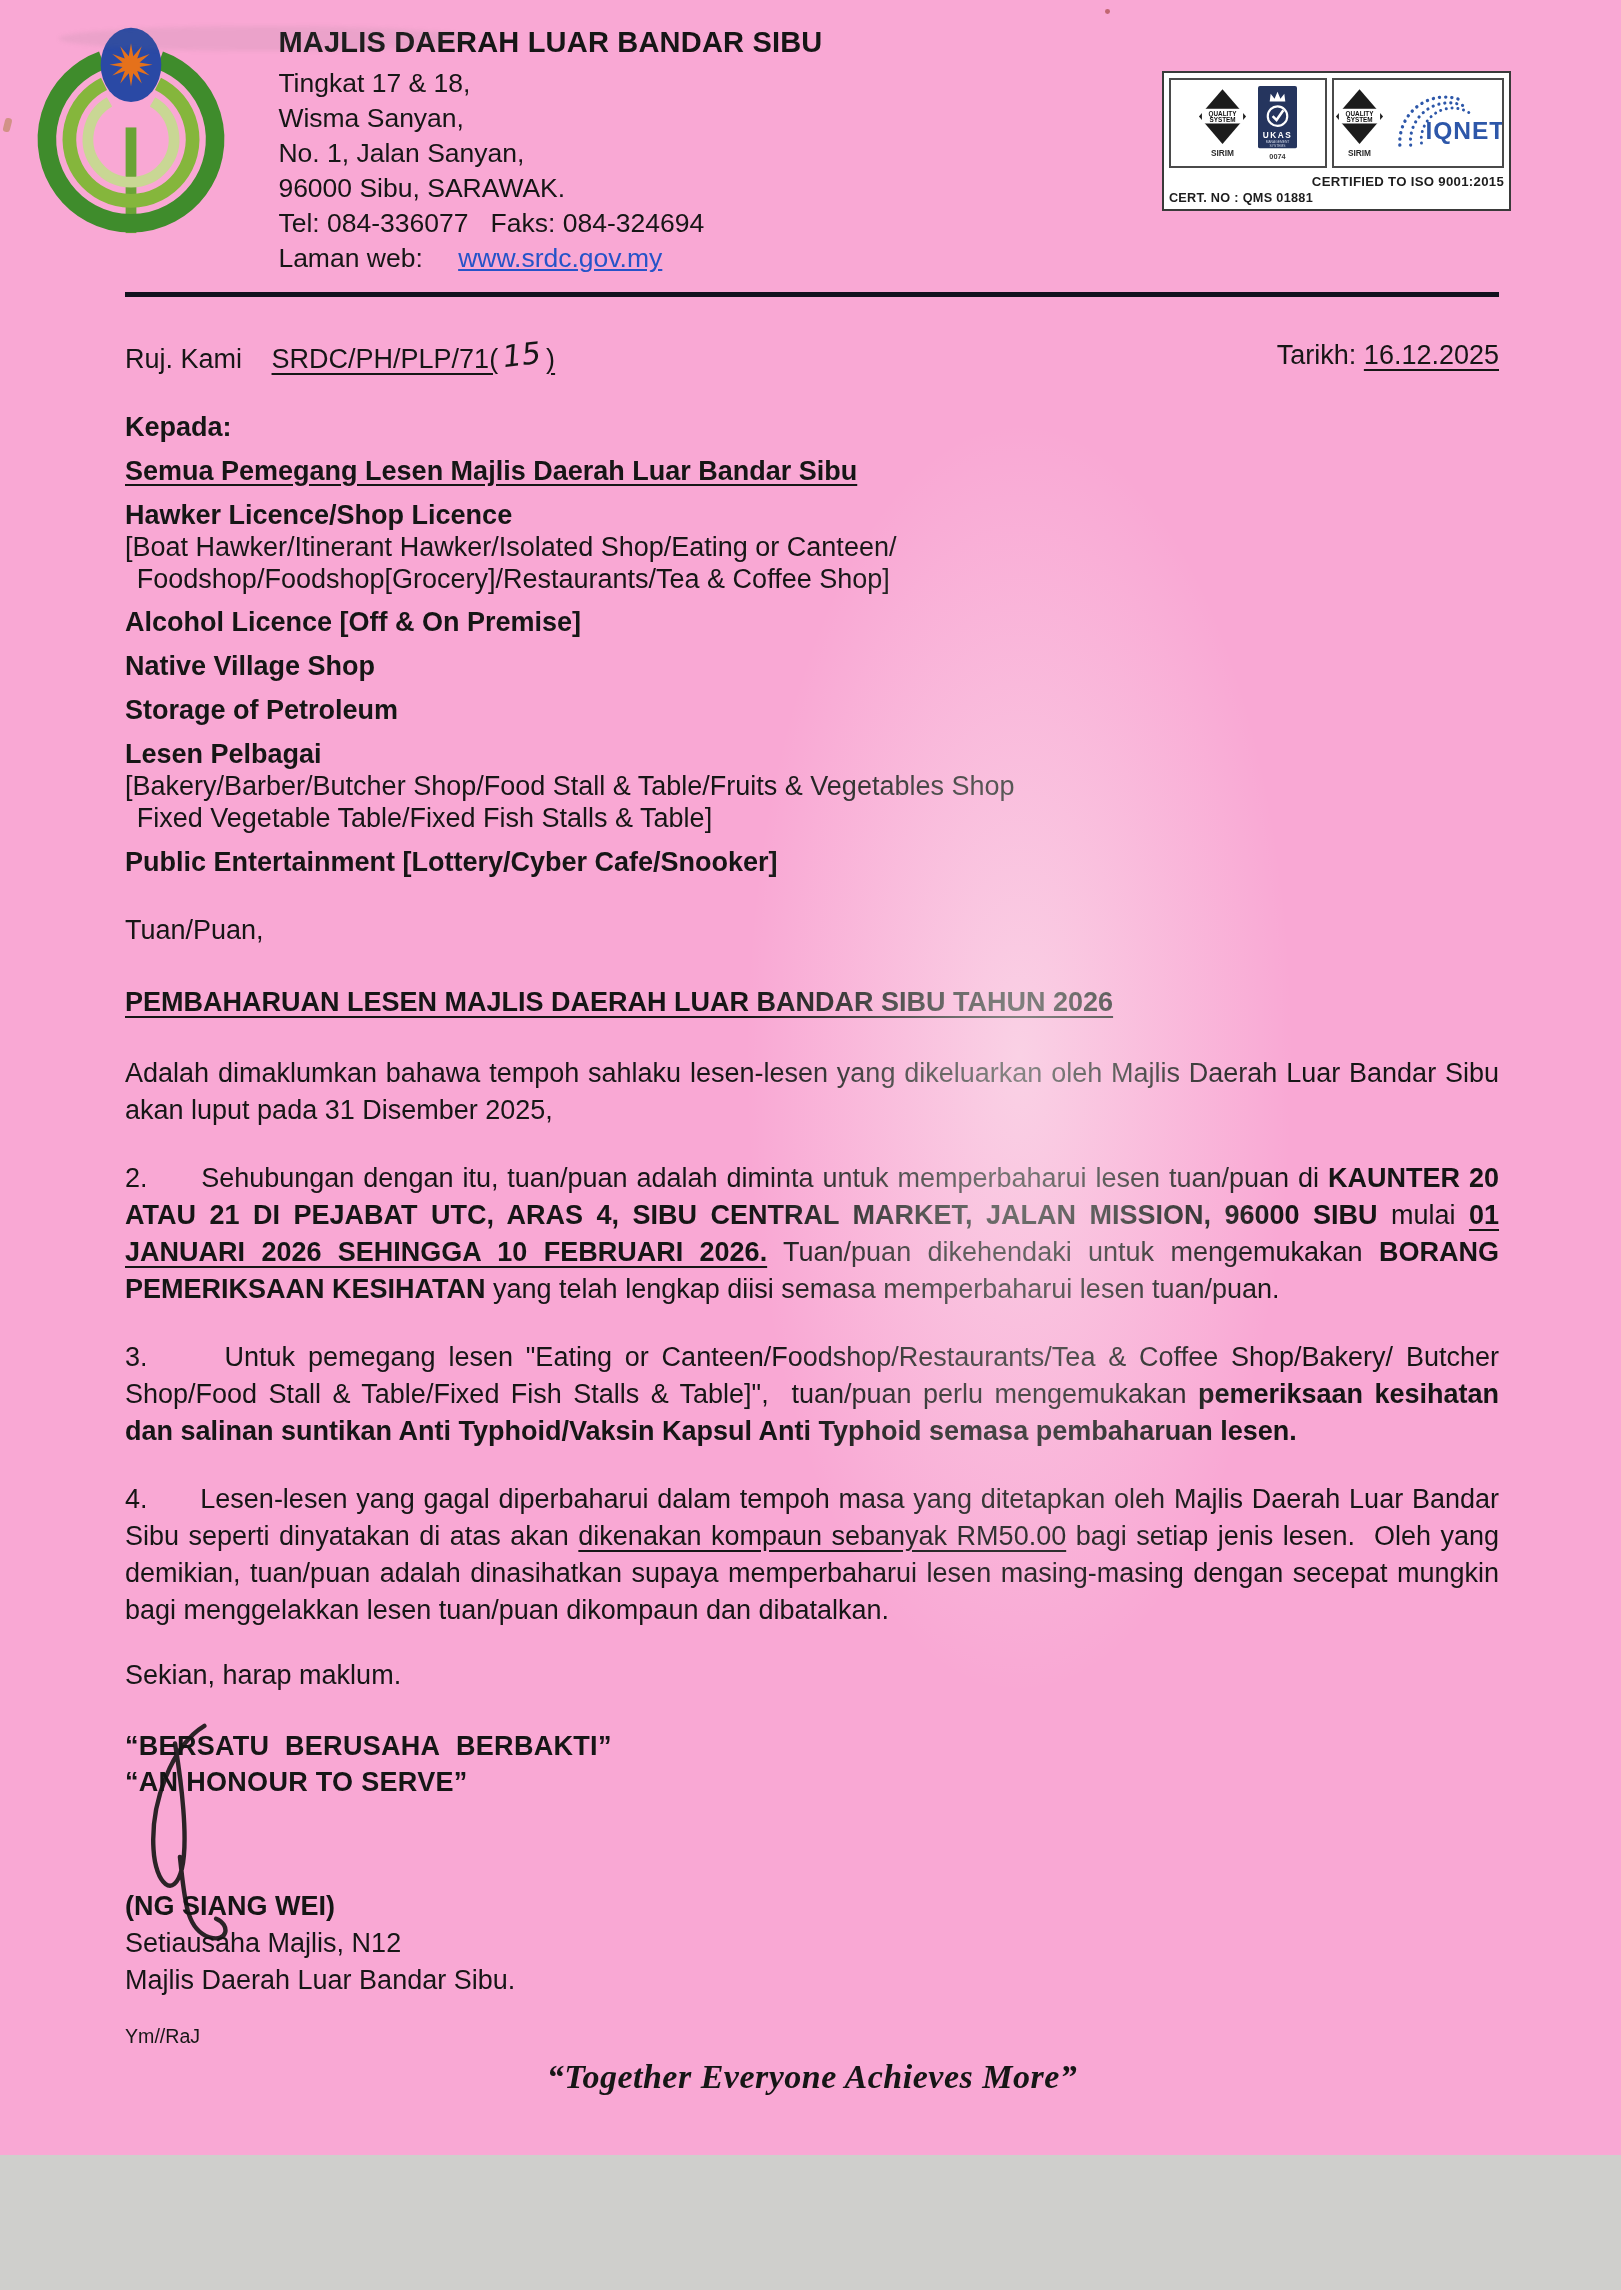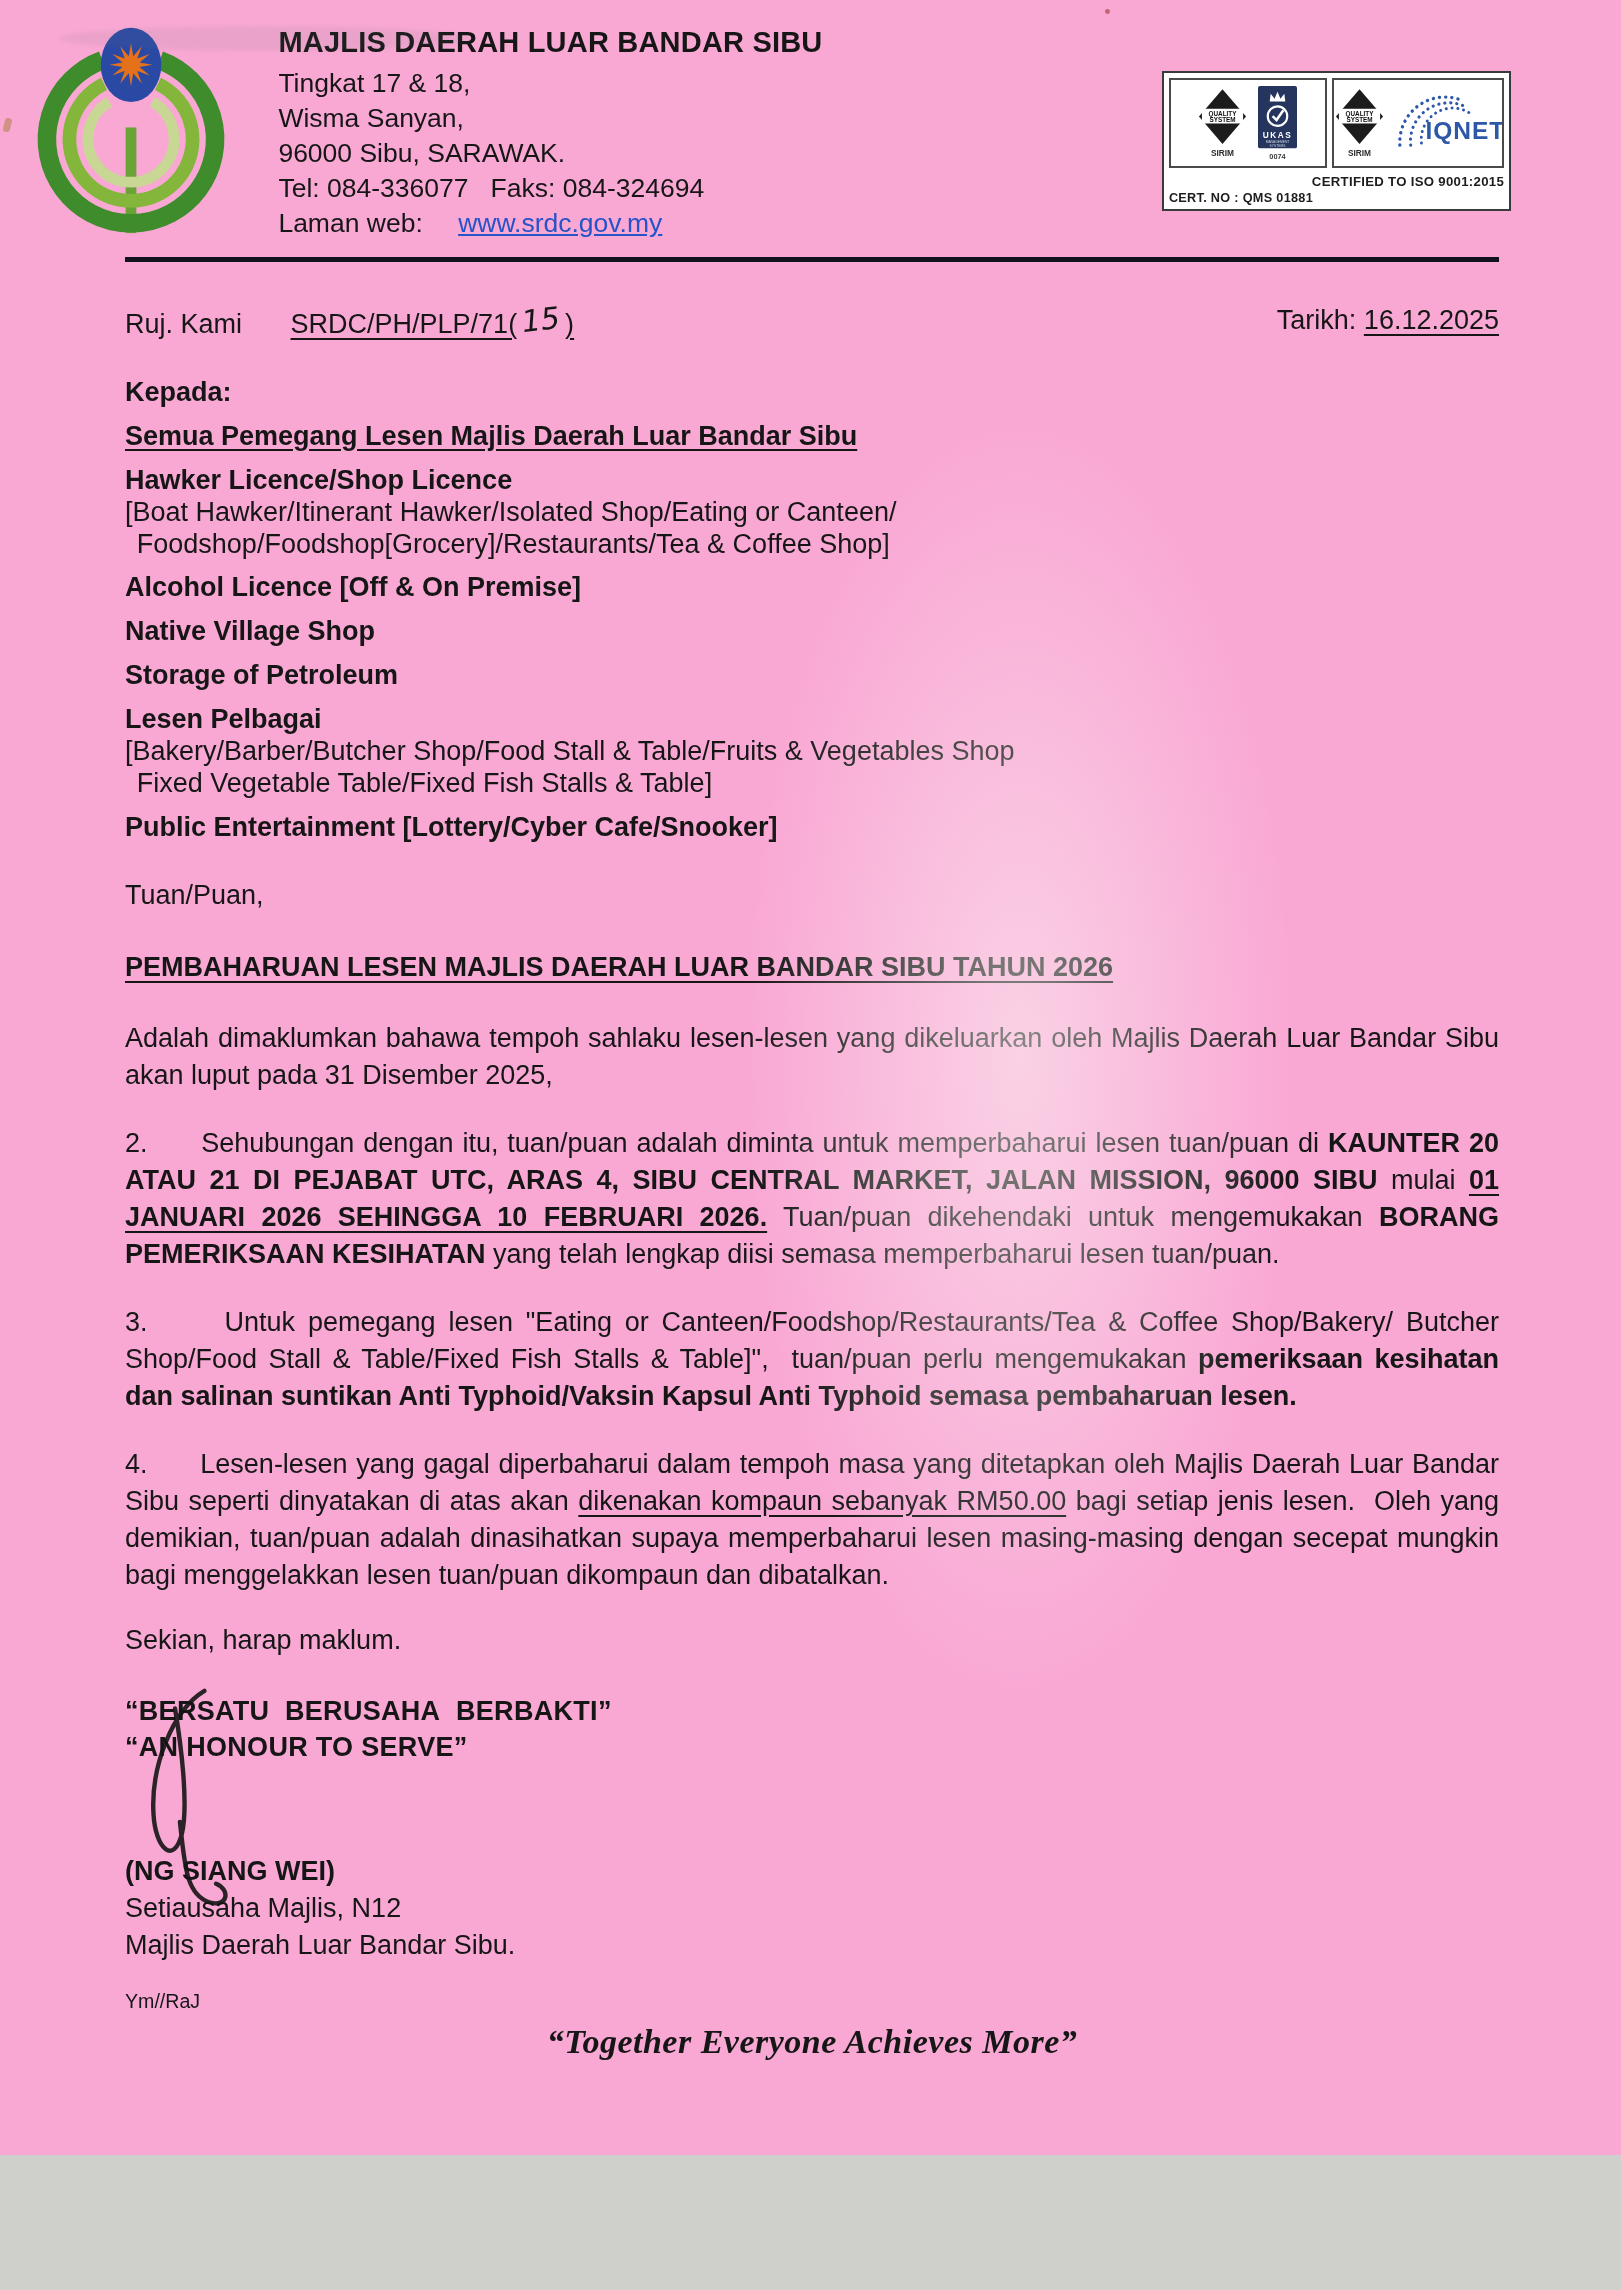--- a/index.html
+++ b/index.html
@@ -18,21 +18,21 @@
             border:2px solid #3a3a3a;padding:4.9px 4.9px 3.9px;box-sizing:border-box;}
   .cert-cells{display:flex;gap:4.9px;}
   .cell{flex:1;border:2px solid #4a4a4a;height:86px;display:flex;align-items:center;justify-content:center;gap:6.9px;}
   .cert-t1{font-weight:700;font-size:13.2px;text-align:right;margin-top:5.9px;color:#1d1d1d;letter-spacing:0.3px;}
   .cert-t2{font-weight:700;font-size:12.7px;text-align:left;color:#1d1d1d;margin-top:2px;letter-spacing:0.3px;}
 
   .rule{height:4.9px;background:#12121e;margin-top:15.7px;}
 
   
   .ref-row{display:flex;justify-content:space-between;margin-top:43px;font-size:27px;}
-  .ref-label{margin-right:41px;}
+  .ref-label{margin-right:22px;}
   .u{text-decoration:underline;text-underline-offset:4.9px;}
   .hand{font-style:italic;font-size:30px;display:inline-block;transform:rotate(-7deg) translateY(-2.9px);padding:0 4.9px;font-family:"DejaVu Sans",sans-serif;}
 
   
   .kepada{font-weight:700;font-size:27px;margin-top:37px;}
   .to-line{font-size:27px;line-height:32px;}
   .mt{margin-top:11.8px;}
   .l-bu{font-weight:700;text-decoration:underline;text-underline-offset:3.9px;}
   .l-b{font-weight:700;}
   .l-pi{padding-left:11.8px;}
@@ -84,20 +84,21 @@
       <path d="M 76.6 47.2 A 86 86 0 1 0 135.4 47.2" fill="none" stroke="#3f8c2c" stroke-width="19"></path>
       <path d="M 78.4 71.4 A 63 63 0 1 0 133.6 71.4" fill="none" stroke="#85b63c" stroke-width="14"></path>
       <path d="M 84 89.9 A 44 44 0 1 0 128 89.9" fill="none" stroke="#c9d794" stroke-width="11"></path>
       <ellipse cx="106" cy="52" rx="31" ry="38" fill="#2a49a5"></ellipse>
       <polygon fill="#e5711b" points="128,52 114.7,54.3 125.1,63 112.4,58.4 117,71 108.3,60.7 106,74 103.7,60.7 95,71 99.6,58.4 86.9,63 97.3,54.3 84,52 97.3,49.7 86.9,41 99.6,45.6 95,32.9 103.7,43.3 106,30 108.3,43.3 117,32.9 112.4,45.6 125.1,41 114.7,49.7"></polygon>
     </svg>
     <div class="addr">
       <div class="org">MAJLIS DAERAH LUAR BANDAR SIBU</div>
       <div>Tingkat 17 &amp; 18,</div>
       <div>Wisma Sanyan,</div>
+      <div>No. 1, Jalan Sanyan,</div>
       <div>96000 Sibu, SARAWAK.</div>
       <div>Tel: 084-336077&nbsp;&nbsp;&nbsp;Faks: 084-324694</div>
       <div><span>Laman web: </span><span class="url">www.srdc.gov.my</span></div>
     </div>
   </div>
 
   <div class="cert-box">
     <div class="cert-cells">
       <div class="cell">
         <svg width="51" height="71" viewBox="0 0 52 72">

